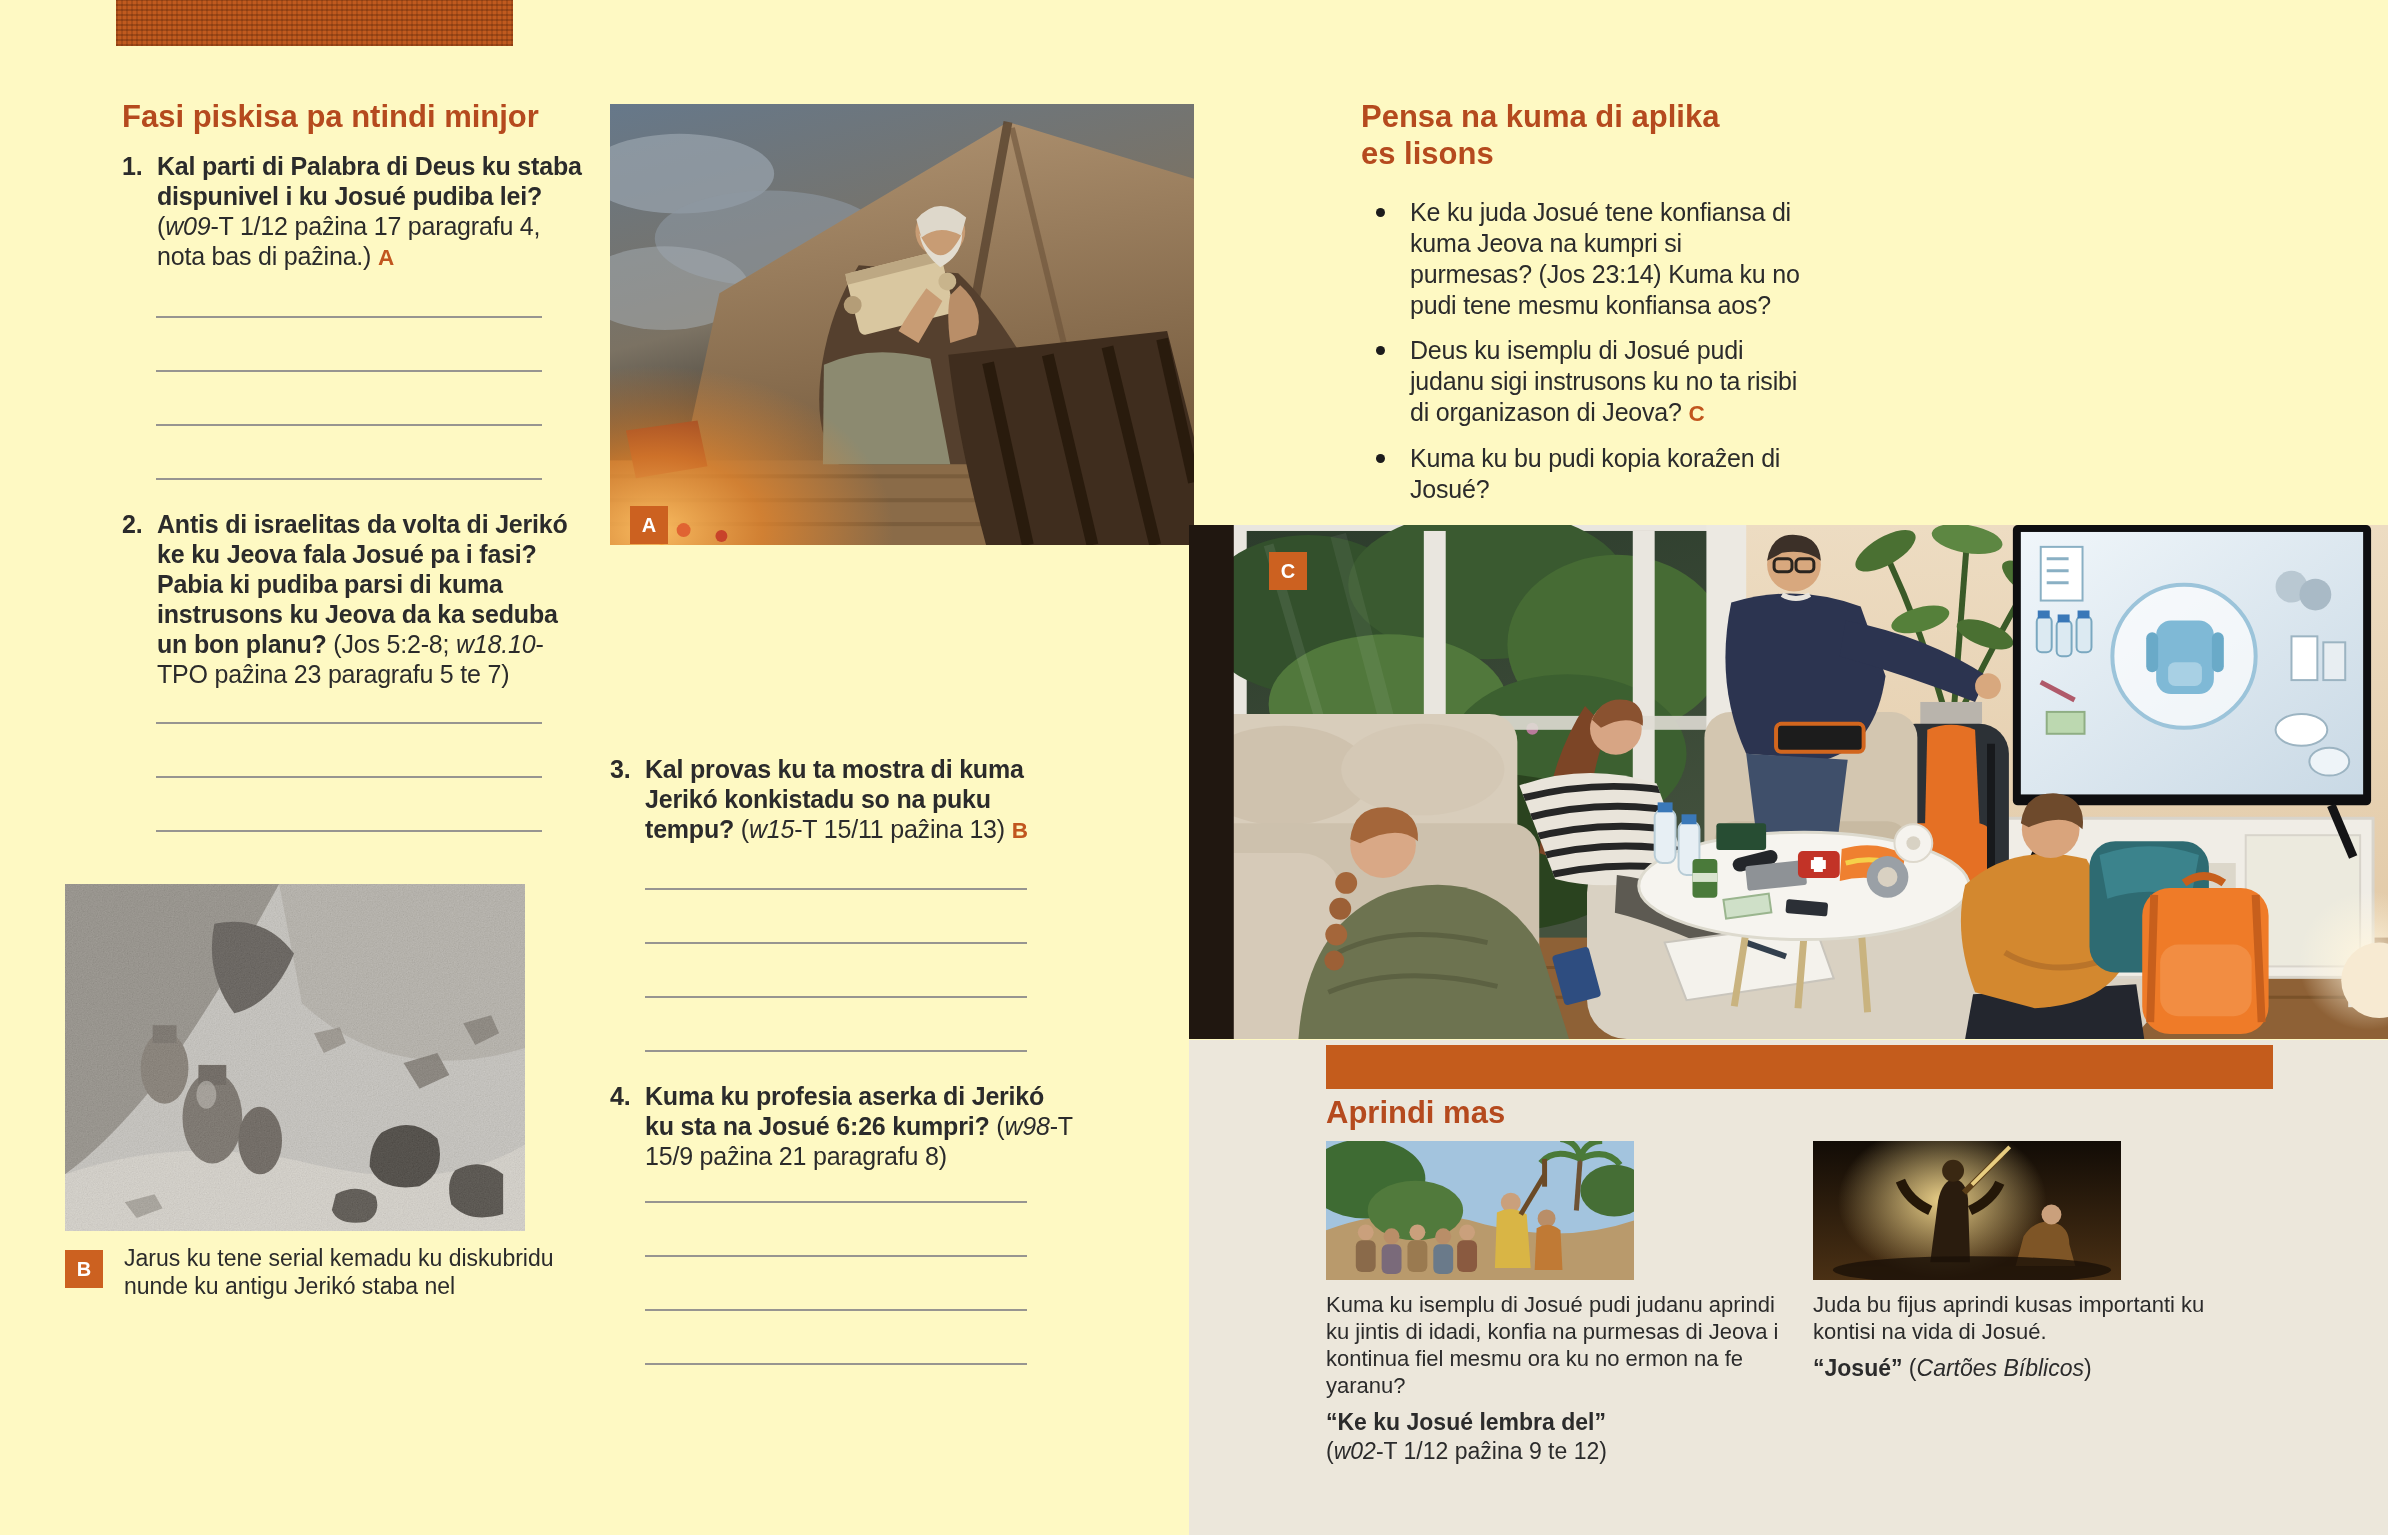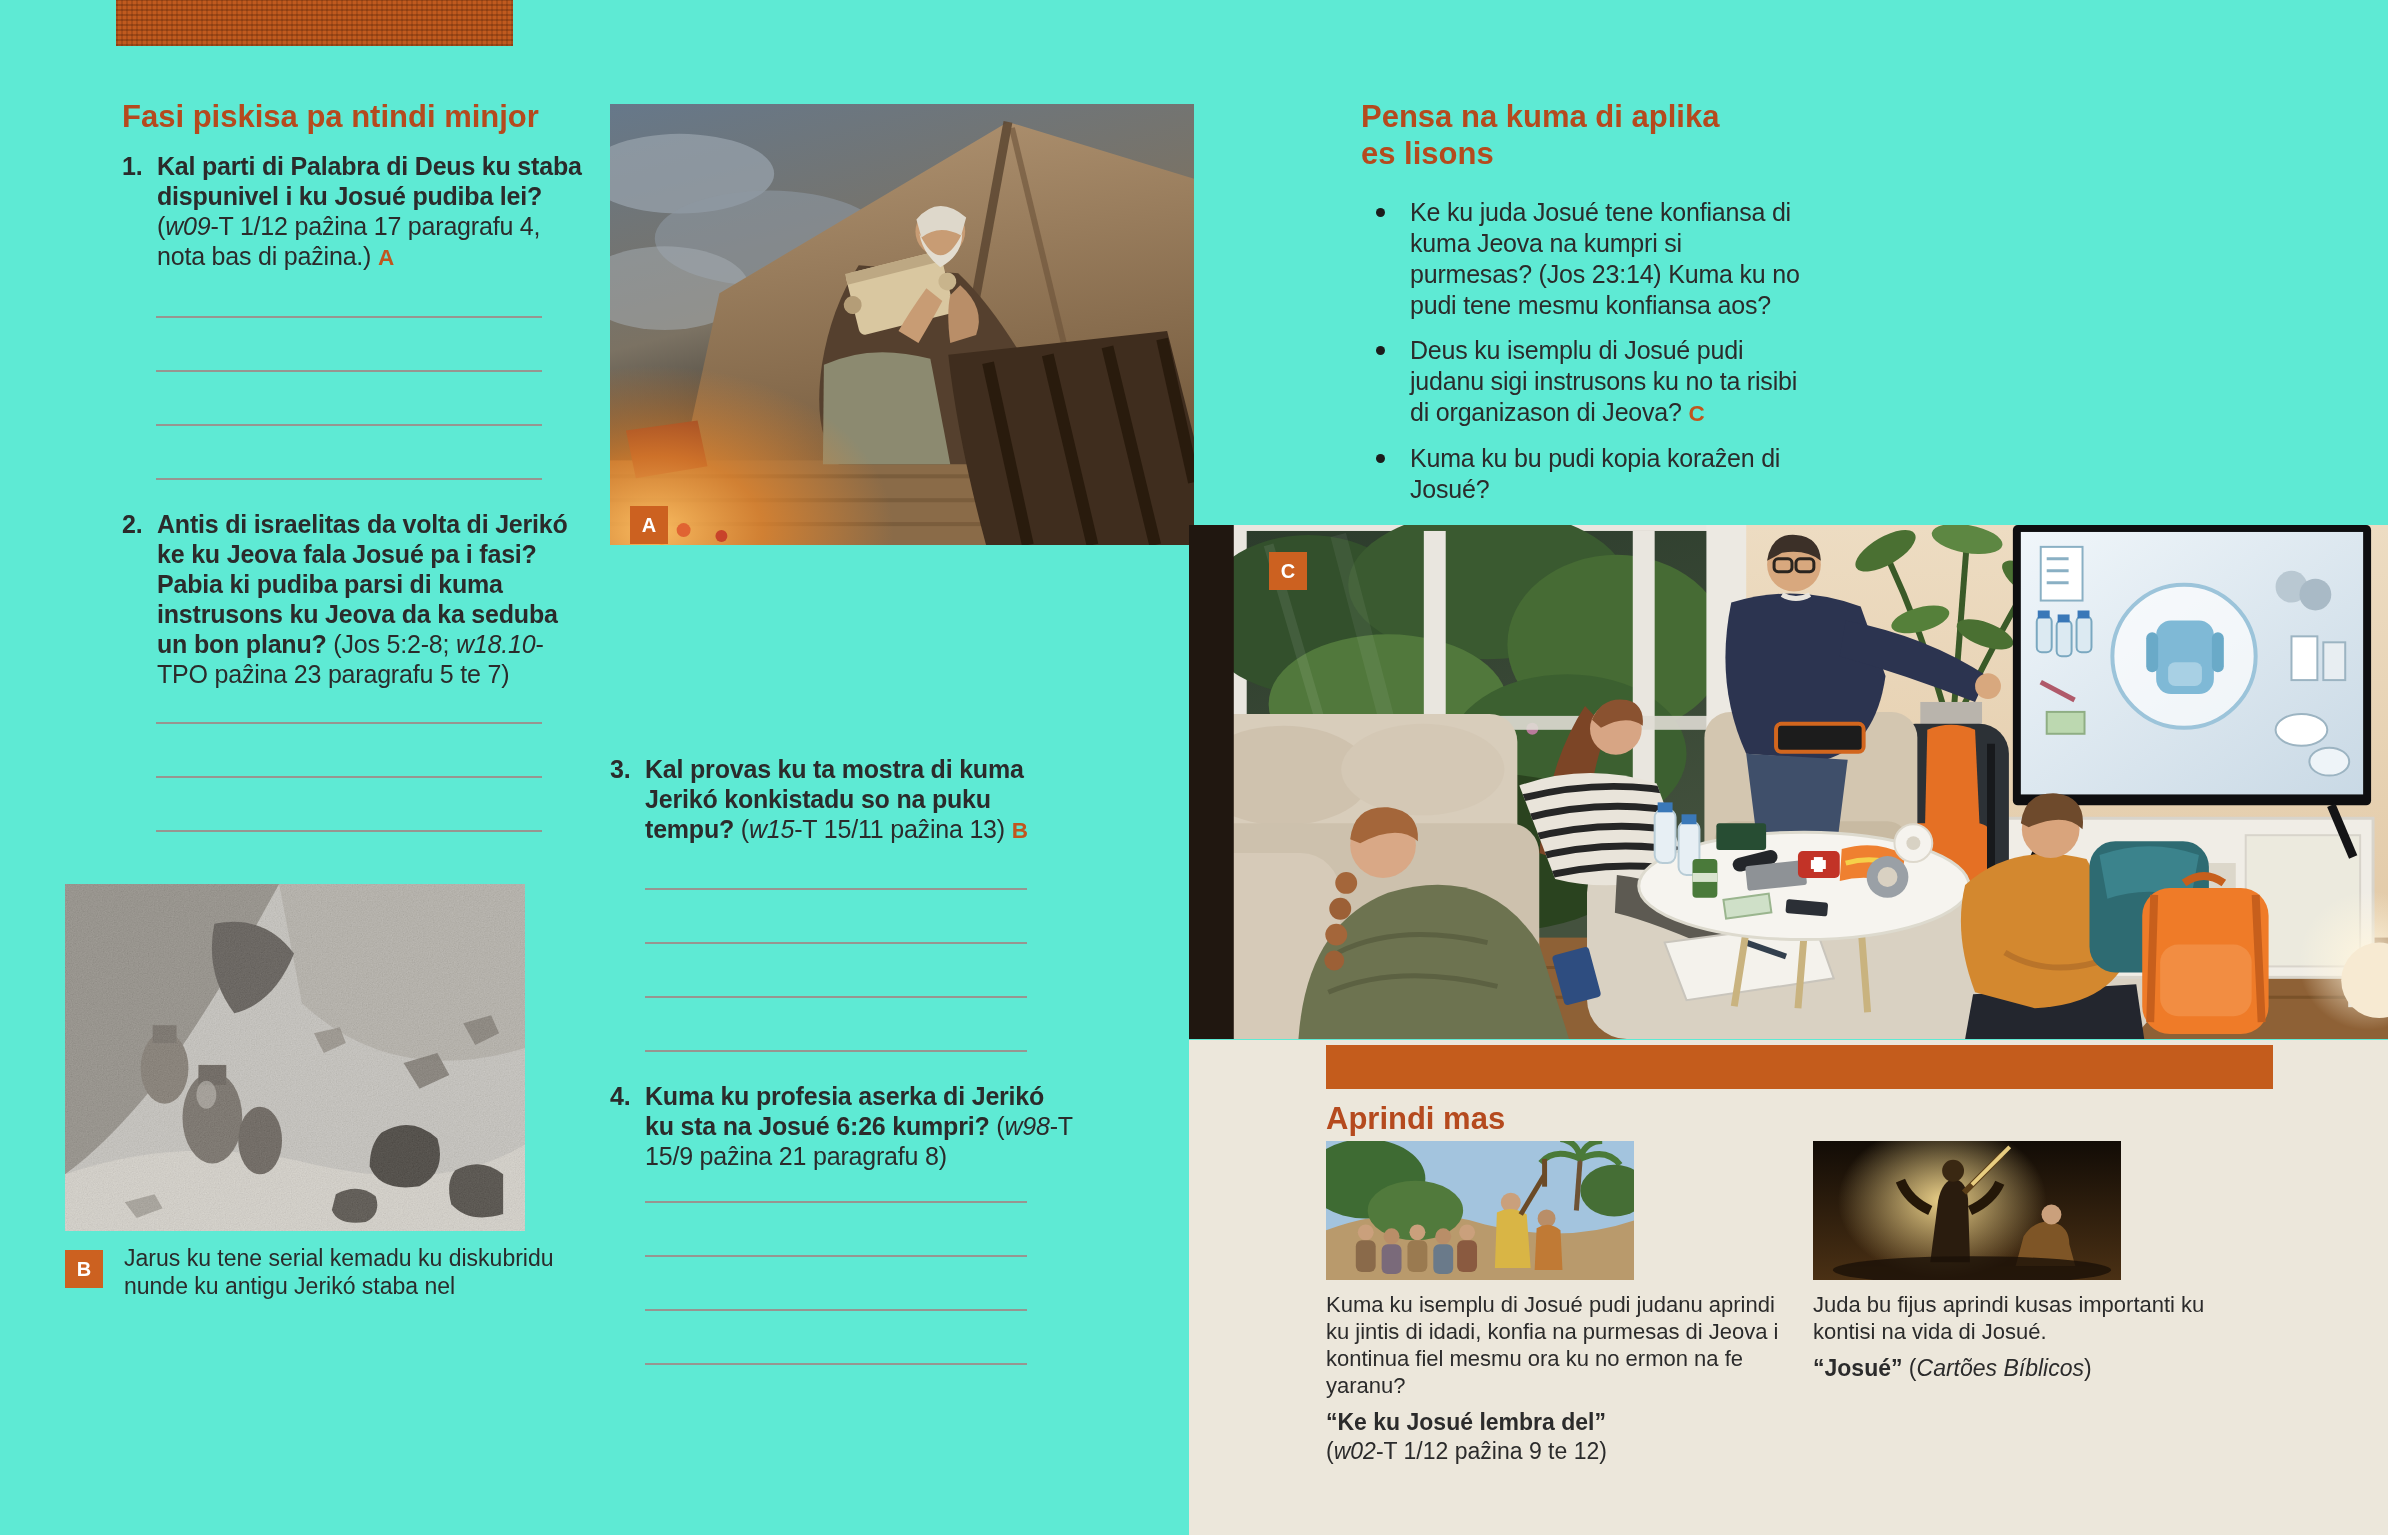--- a/index.html
+++ b/index.html
@@ -1,16 +1,16 @@
 <!DOCTYPE html>
 <html><head>
 <meta charset="utf-8">
 <style>
   html,body{margin:0;padding:0;background:#ffffff;}
-  .page{position:relative;width:2388px;height:1535px;background:#5eead4;overflow:hidden;
+  .page{position:relative;width:2388px;height:1535px;background:#fef9c3;overflow:hidden;
         font-family:"Liberation Sans","DejaVu Sans",sans-serif;color:#2b2b2b;}
   .abs{position:absolute;}
   
   .banner{left:116px;top:0;width:397px;height:46px;background:#c05a1e;
     background-image:repeating-linear-gradient(0deg,rgba(70,28,6,.28) 0 2px,rgba(255,255,255,0) 2px 5px),
                      repeating-linear-gradient(90deg,rgba(70,28,6,.20) 0 2px,rgba(255,255,255,0) 2px 5px);}
   
   .sec-title{font-size:31px;line-height:37px;font-weight:700;color:#b54a1e;margin:0;}
   
   .q{font-size:25px;line-height:30px;letter-spacing:-0.2px;}
@@ -394,21 +394,21 @@
       <circle cx="1196" cy="458" r="38" fill="#f7ead2"></circle>
       <rect x="0" y="0" width="45" height="517" fill="#201710"></rect>
     </svg>
     <div class="abs badge" style="left:80px;top:27px;">
       <span>C</span>
     </div>
   </figure>
 
   <div class="abs beige" style="left:1189px;top:1040px;width:1199px;height:496px;"></div>
   <div class="abs obar" style="left:1326px;top:1045px;width:947px;height:44px;"></div>
-  <h2 class="abs sec-title" style="left:1326px;top:1094px;width:398px;margin-top:6px;">Aprindi mas</h2>
+  <h2 class="abs sec-title" style="left:1326px;top:1094px;width:398px;">Aprindi mas</h2>
 
   <figure class="abs" style="left:1326px;top:1141px;width:308px;height:139px;">
     <svg width="308" height="139" viewBox="0 0 310 140" preserveAspectRatio="none">
       <rect width="310" height="140" fill="#a3c4de"></rect>
       <path d="M0 90 Q80 60 160 84 Q240 104 310 80 L310 140 L0 140 Z" fill="#b99a6c"></path>
       <ellipse cx="40" cy="38" rx="60" ry="40" fill="#3e6b33"></ellipse>
       <ellipse cx="90" cy="70" rx="48" ry="30" fill="#517a3c"></ellipse>
       <path d="M252 70 L256 16" stroke="#6e5234" stroke-width="5"></path>
       <path d="M256 18 q-26 -12 -40 4 M256 18 q26 -12 40 6 M256 16 q-4 -16 -20 -18 M256 16 q6 -16 22 -16" stroke="#4a7a38" stroke-width="6" fill="none"></path>
       <ellipse cx="290" cy="50" rx="34" ry="26" fill="#456e35"></ellipse>

